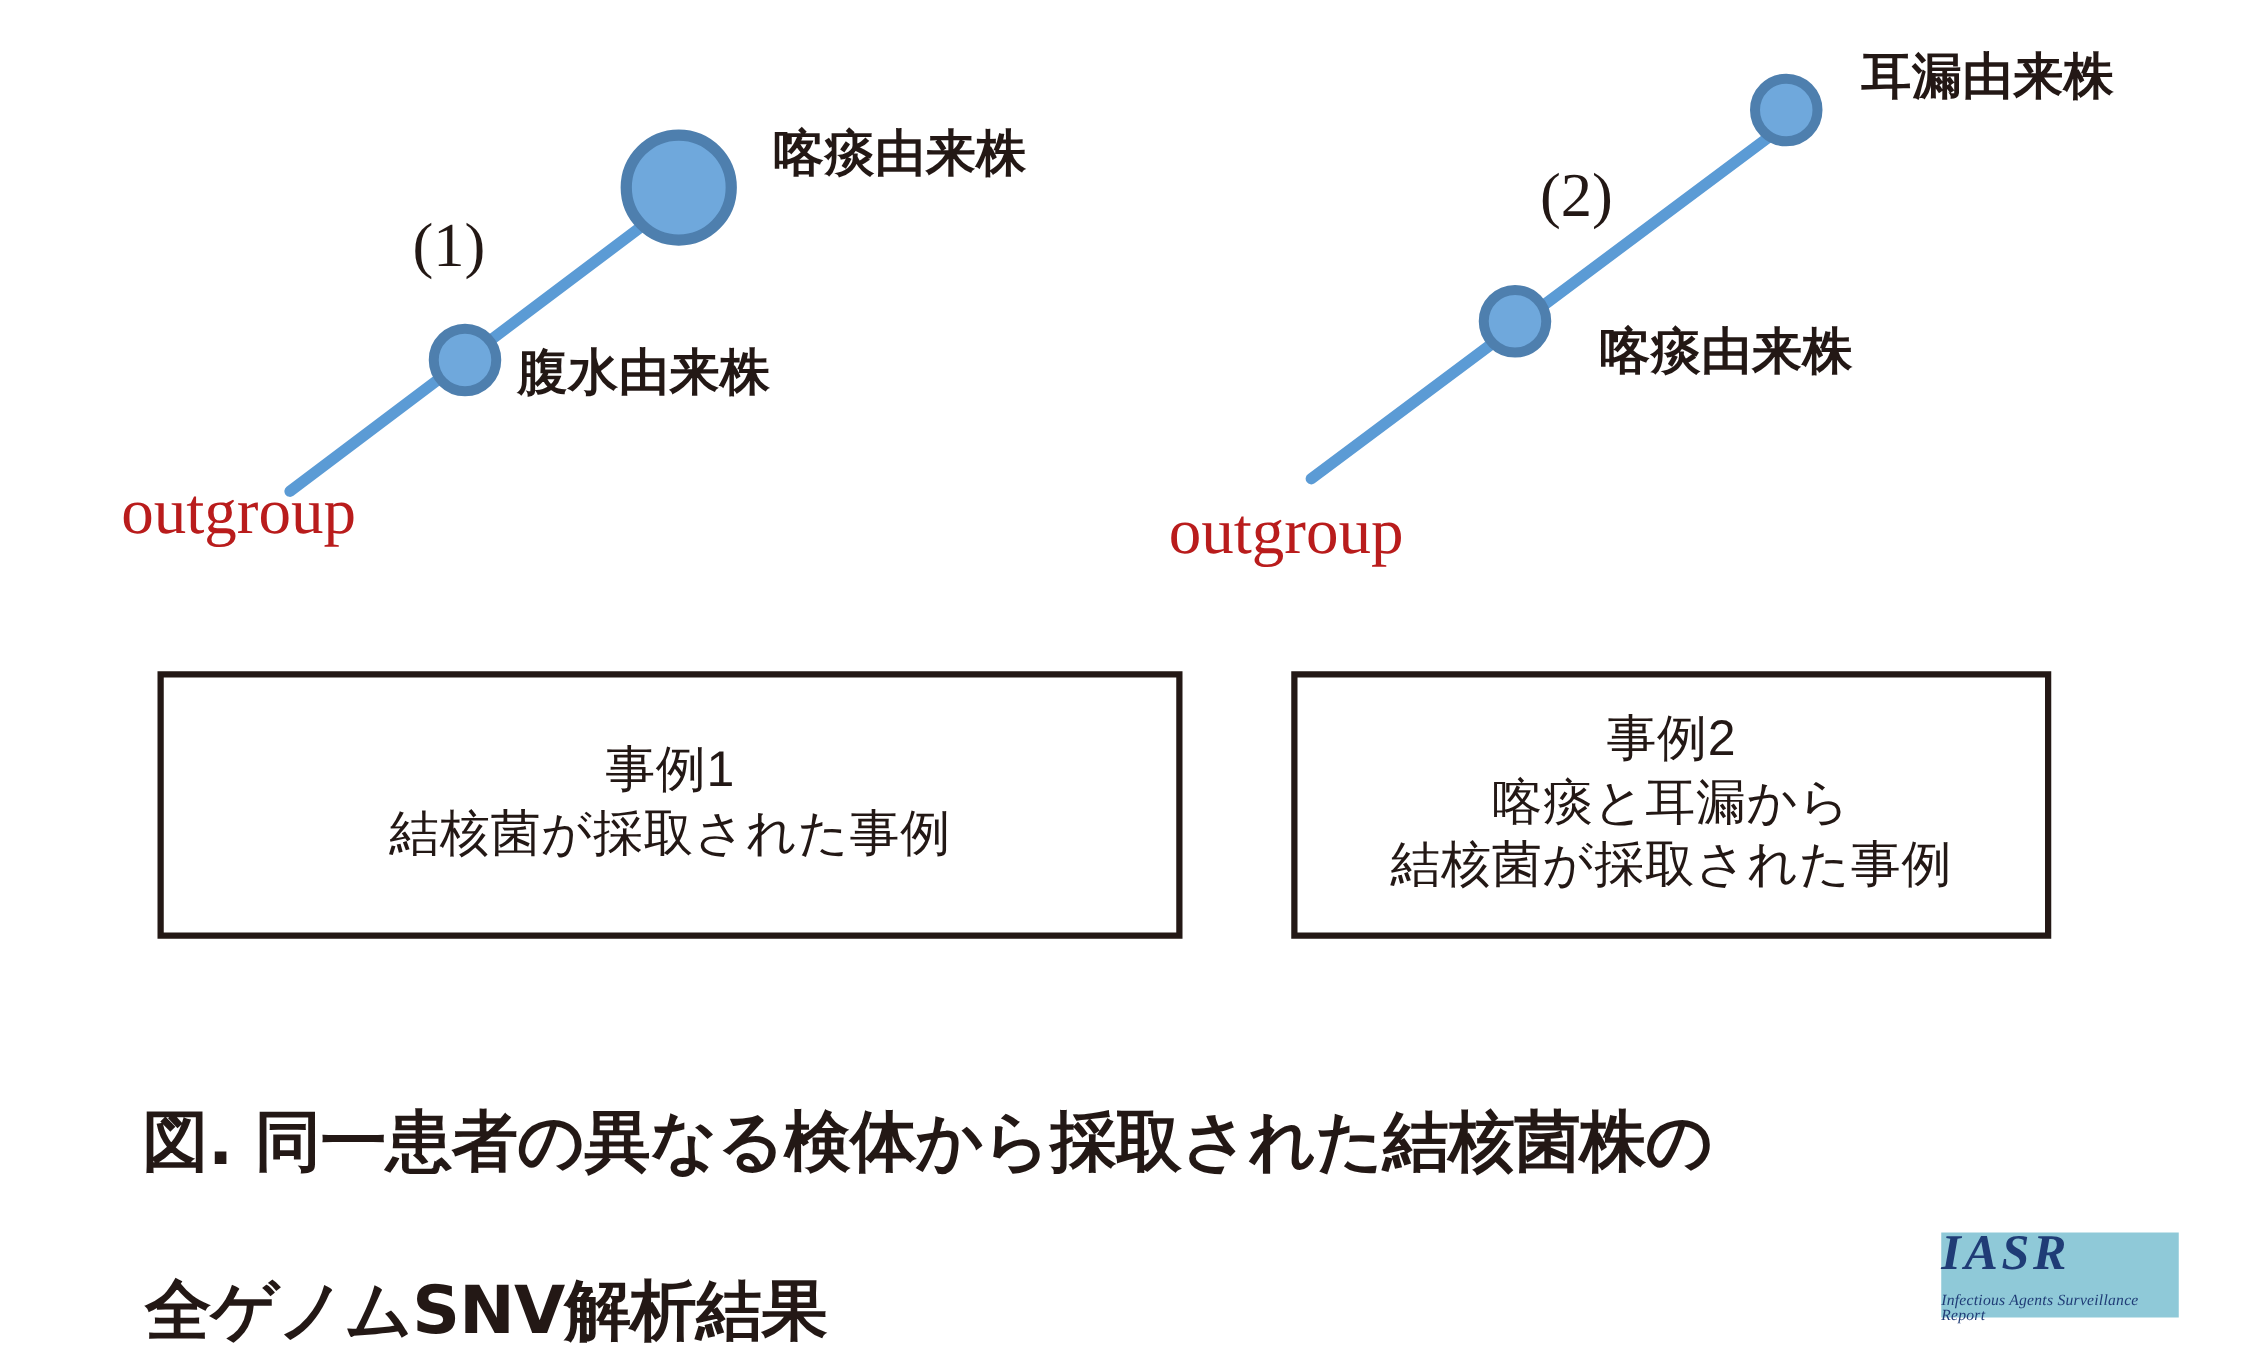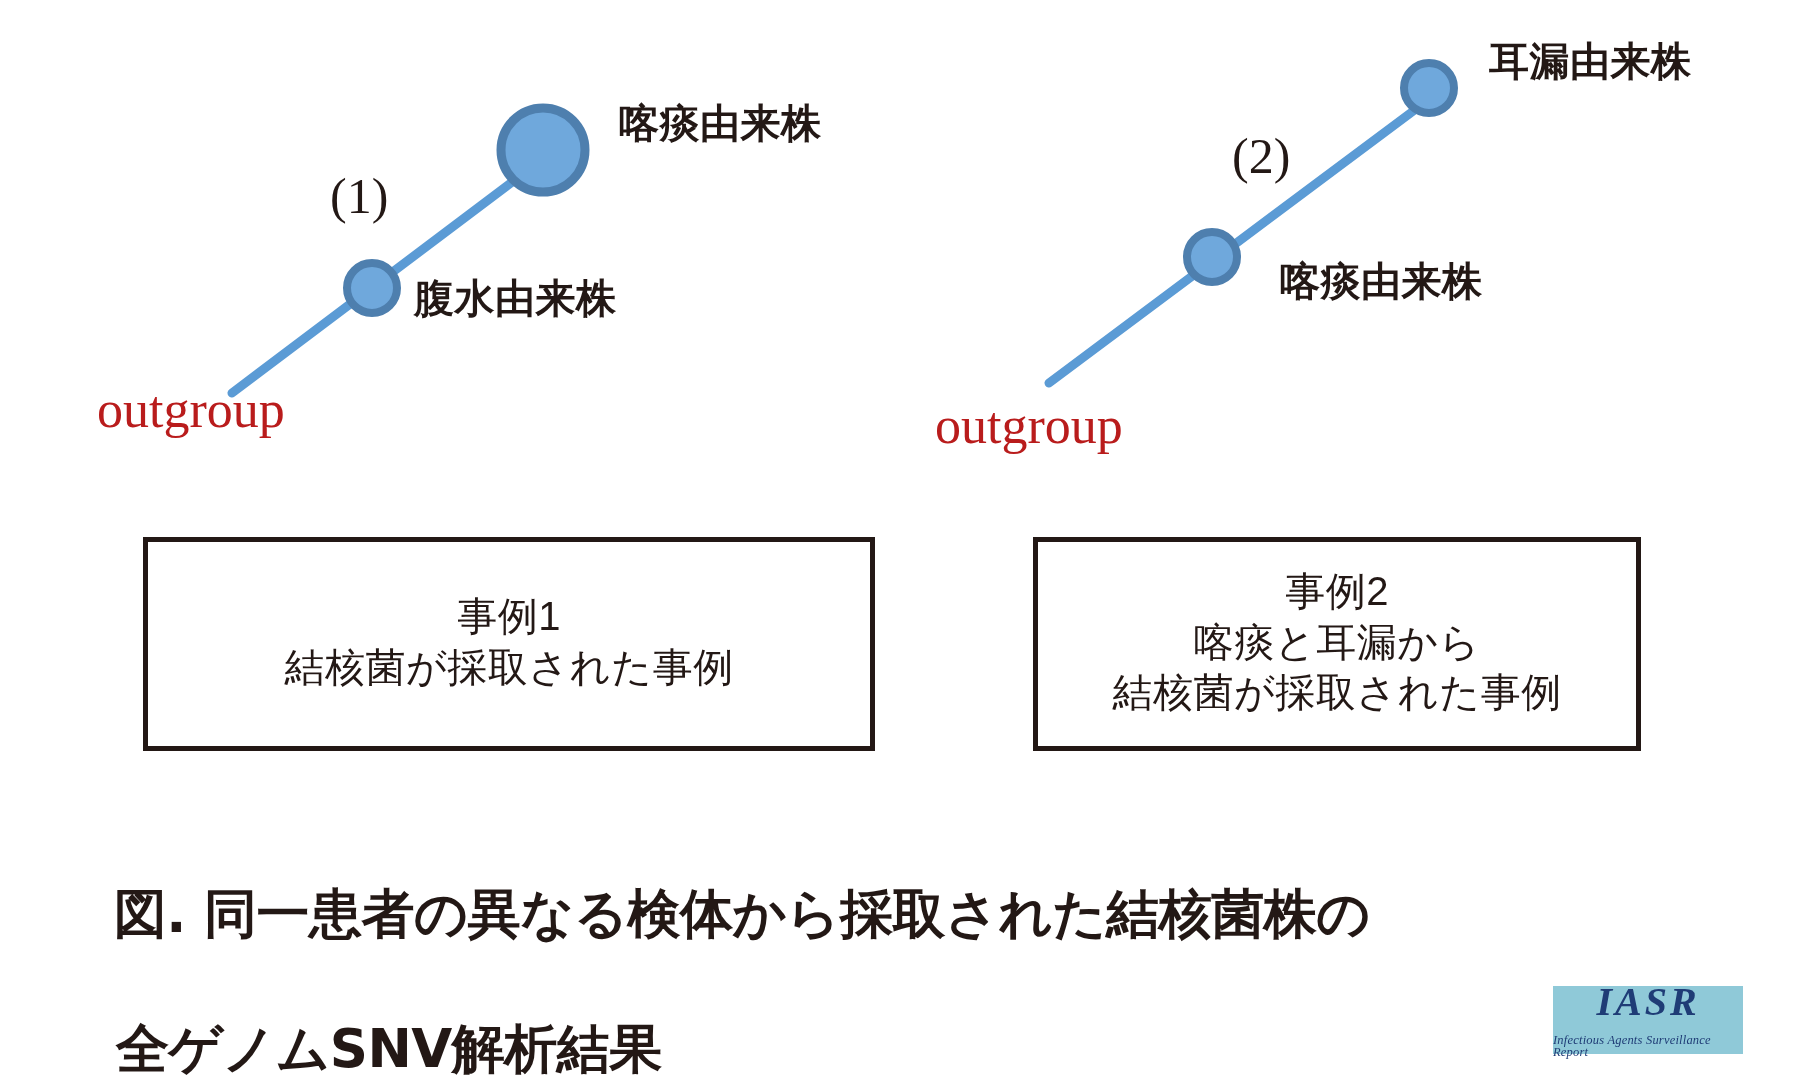--- a/index.html
+++ b/index.html
@@ -96,21 +96,20 @@
   .fig-caption .cap-line2 {
     display: block;
     padding-left: 74px;
   }
 
   
   .iasr-logo {
     position: absolute;
     display: flex;
     flex-direction: column;
-    align-items: center;
     justify-content: center;
     background: #8FC9D8;
   }
   .iasr-logo .iasr-mark {
     font-family: "Liberation Serif", serif;
     font-style: italic;
     font-weight: bold;
     font-size: 40px;
     color: #1F3C76;
     letter-spacing: 3px;
@@ -145,21 +144,21 @@
   </svg>
 
   <div class="branch-label" style="left:330px; top:167px;">(1)</div>
 
   <div class="node-label" style="left:619px; top:100px;">喀痰由来株</div>
 
   <div class="node-label" style="left:414px; top:275px;">腹水由来株</div>
 
   <div class="outgroup-label" style="left:97px; top:380px;">outgroup</div>
 
-  <div class="case-box" style="left:143px; top:537px; width:732px; height:214px;">
+  <div class="case-box" style="left:126px; top:537px; width:820px; height:214px;">
     <div class="line">事例1</div>
     <div class="line">結核菌が採取された事例</div>
   </div>
 
   <div class="branch-label" style="left:1232px; top:127px;">(2)</div>
 
   <div class="node-label" style="left:1489px; top:38px;">耳漏由来株</div>
 
   <div class="node-label" style="left:1280px; top:258px;">喀痰由来株</div>
 

